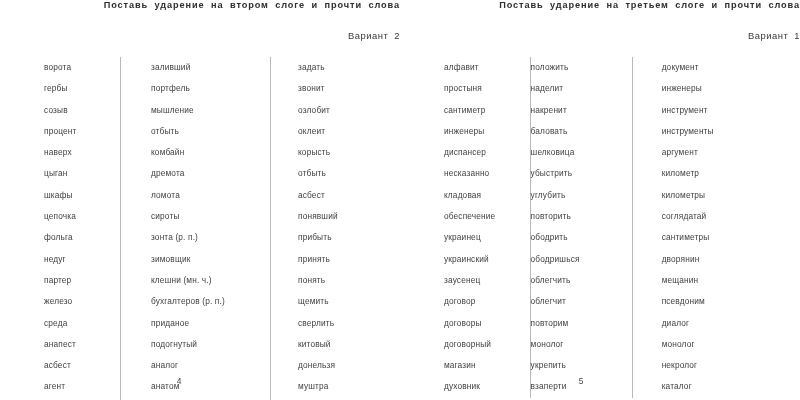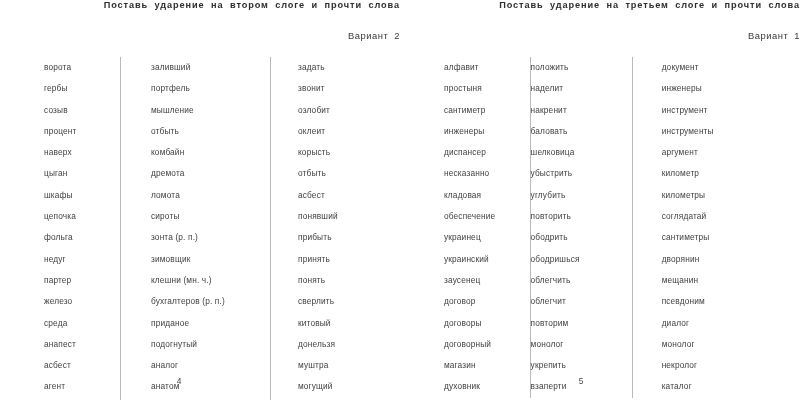--- a/index.html
+++ b/index.html
@@ -149,20 +149,21 @@
           <li>звонит</li>
           <li>озлобит</li>
           <li>оклеит</li>
           <li>корысть</li>
           <li>отбыть</li>
           <li>асбест</li>
           <li>понявший</li>
           <li>прибыть</li>
           <li>принять</li>
           <li>понять</li>
+          <li>щемить</li>
           <li>сверлить</li>
           <li>китовый</li>
           <li>донельзя</li>
           <li>муштра</li>
           <li>могущий</li>
         </ul>
       </div>
     </div>
     <div class="page-number">4</div>
   </div>

